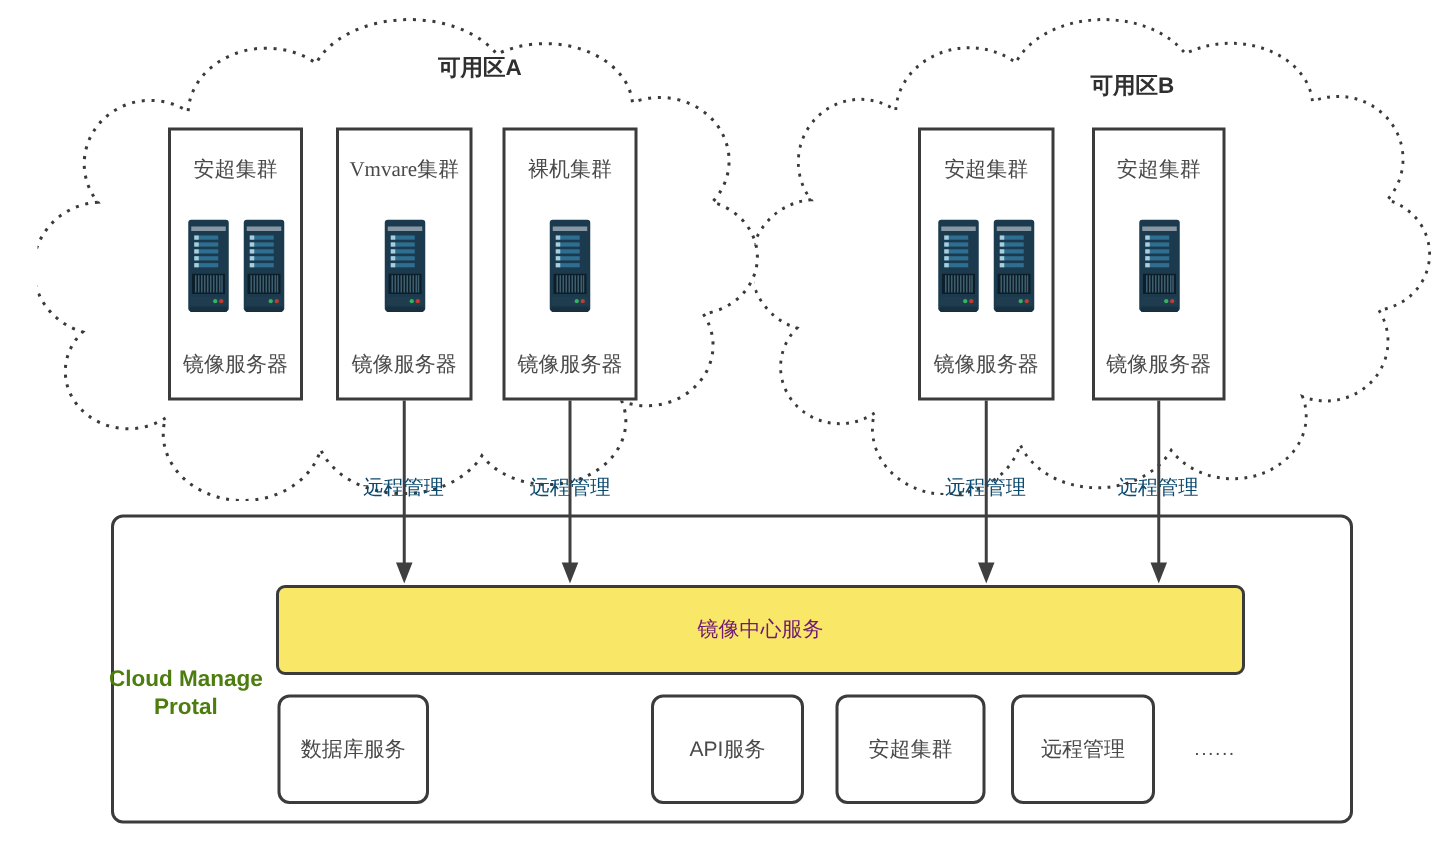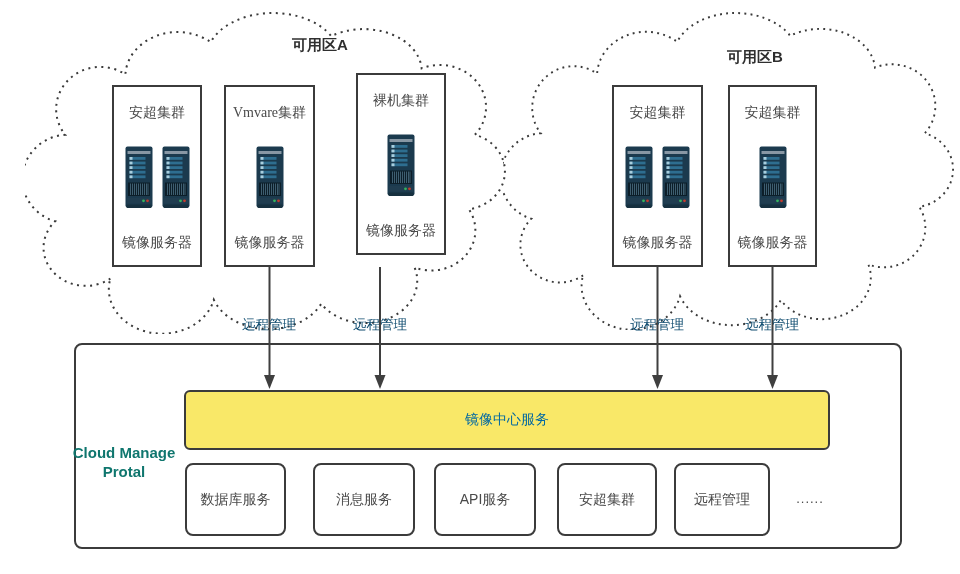--- a/index.html
+++ b/index.html
@@ -20,24 +20,24 @@
   .server-row{display:flex;gap:9px;align-items:flex-end;}
   .server-icon{width:28px;height:64px;display:block;}
 
   
   .conn-label{position:absolute;top:316px;width:64px;text-align:center;font-size:13.5px;color:#0c4a6e;white-space:nowrap;background:transparent;}
 
   
   .portal-box{position:absolute;left:74px;top:343px;width:828px;height:206px;border:2px solid #3b3b3b;
     border-radius:8px;background:#fff;box-sizing:border-box;}
   .portal-title{position:absolute;left:68px;top:444px;width:112px;text-align:center;font-size:15px;
-    font-weight:bold;color:#0f766e;line-height:1.25;}
+    font-weight:bold;color:#4d7c0f;line-height:1.25;}
   .center-service{position:absolute;left:184px;top:390px;width:646px;height:60px;background:#F9E868;
     border:2px solid #3b3b3b;border-radius:6px;box-sizing:border-box;display:flex;align-items:center;
-    justify-content:center;font-size:14px;color:#0369a1;}
+    justify-content:center;font-size:14px;color:#701a75;}
   .service-box{position:absolute;top:463px;height:73px;background:#fff;border:2px solid #3b3b3b;
     border-radius:8px;box-sizing:border-box;display:flex;align-items:center;justify-content:center;
     font-size:14px;color:#4a4a4a;white-space:nowrap;}
   .ellipsis{position:absolute;left:788px;top:491px;width:44px;text-align:center;font-size:13px;
     color:#4a4a4a;letter-spacing:1px;}
 
   .overlay{position:absolute;left:0;top:0;pointer-events:none;}
 </style>
 </head>
 <body>
@@ -103,21 +103,21 @@
   </div>
   <div class="cluster-box" style="left:224px;top:85px;width:91px;">
     <div class="cluster-title">Vmvare集群</div>
     <div class="server-row">
         <svg class="server-icon" viewBox="0 0 28 64">
           <use href="#server-sym"></use>
         </svg>
       </div>
     <div class="cluster-caption">镜像服务器</div>
   </div>
-  <div class="cluster-box" style="left:335px;top:73px;margin-left:21px;">
+  <div class="cluster-box" style="left:335px;top:85px;">
     <div class="cluster-title">裸机集群</div>
     <div class="server-row">
         <svg class="server-icon" viewBox="0 0 28 64">
           <use href="#server-sym"></use>
         </svg>
       </div>
     <div class="cluster-caption">镜像服务器</div>
   </div>
 
   <div class="cluster-box" style="left:612px;top:85px;width:91px;">
@@ -140,21 +140,20 @@
         </svg>
       </div>
     <div class="cluster-caption">镜像服务器</div>
   </div>
 
   <div class="portal-box"></div>
   <div class="portal-title">Cloud Manage Protal</div>
   <div class="center-service">镜像中心服务</div>
 
   <div class="service-box" style="left:185px;width:101px;">数据库服务</div>
-  <div class="service-box" style="left:313px;width:102px;">消息服务</div>
   <div class="service-box" style="left:434px;width:102px;">API服务</div>
   <div class="service-box" style="left:557px;width:100px;">安超集群</div>
   <div class="service-box" style="left:674px;width:96px;">远程管理</div>
   <div class="ellipsis">......</div>
 
   <svg class="overlay" width="960" height="574" viewBox="0 0 960 574">
     <g stroke="#3F3F3F" stroke-width="2">
       <line x1="269.5" y1="267" x2="269.5" y2="377"></line>
       <line x1="380" y1="267" x2="380" y2="377"></line>
       <line x1="657.5" y1="267" x2="657.5" y2="377"></line>

